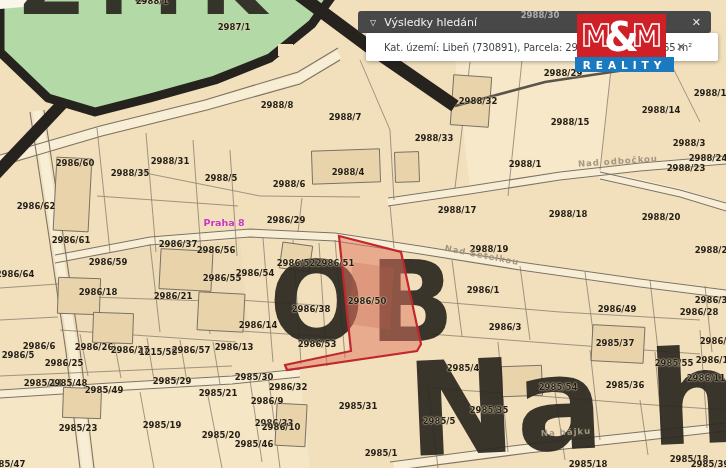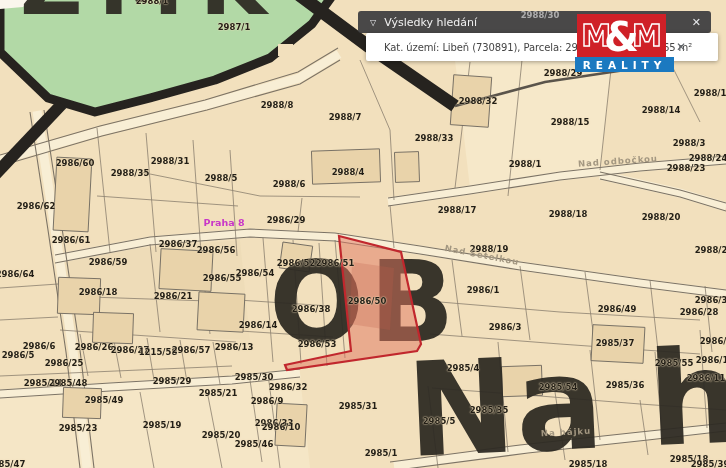--- a/index.html
+++ b/index.html
@@ -215,21 +215,21 @@
       <span class="plabel" style="left: 317px; top: 344px;">2986/53</span>
       <span class="plabel" style="left: 39px; top: 346px;">2986/6</span>
       <span class="plabel" style="left: 18px; top: 355px;">2986/5</span>
       <span class="plabel" style="left: 94px; top: 347px;">2986/26</span>
       <span class="plabel" style="left: 130px; top: 350px;">2986/27</span>
       <span class="plabel" style="left: 158px; top: 352px;">1215/58</span>
       <span class="plabel" style="left: 191px; top: 350px;">2986/57</span>
       <span class="plabel" style="left: 64px; top: 363px;">2986/25</span>
       <span class="plabel" style="left: 43px; top: 383px;">2985/14</span>
       <span class="plabel" style="left: 68px; top: 383px;">2985/48</span>
-      <span class="plabel" style="left: 98px; top: 400px; padding-left: 12px;">2985/49</span>
+      <span class="plabel" style="left: 98px; top: 390px; padding-left: 12px;">2985/49</span>
       <span class="plabel" style="left: 172px; top: 381px;">2985/29</span>
       <span class="plabel" style="left: 218px; top: 393px;">2985/21</span>
       <span class="plabel" style="left: 78px; top: 428px;">2985/23</span>
       <span class="plabel" style="left: 162px; top: 425px;">2985/19</span>
       <span class="plabel" style="left: 221px; top: 435px;">2985/20</span>
       <span class="plabel" style="left: 6px; top: 464px;">2985/47</span>
       <span class="plabel" style="left: 254px; top: 377px;">2985/30</span>
       <span class="plabel" style="left: 288px; top: 387px;">2986/32</span>
       <span class="plabel" style="left: 267px; top: 401px;">2986/9</span>
       <span class="plabel" style="left: 274px; top: 423px;">2986/33</span>

